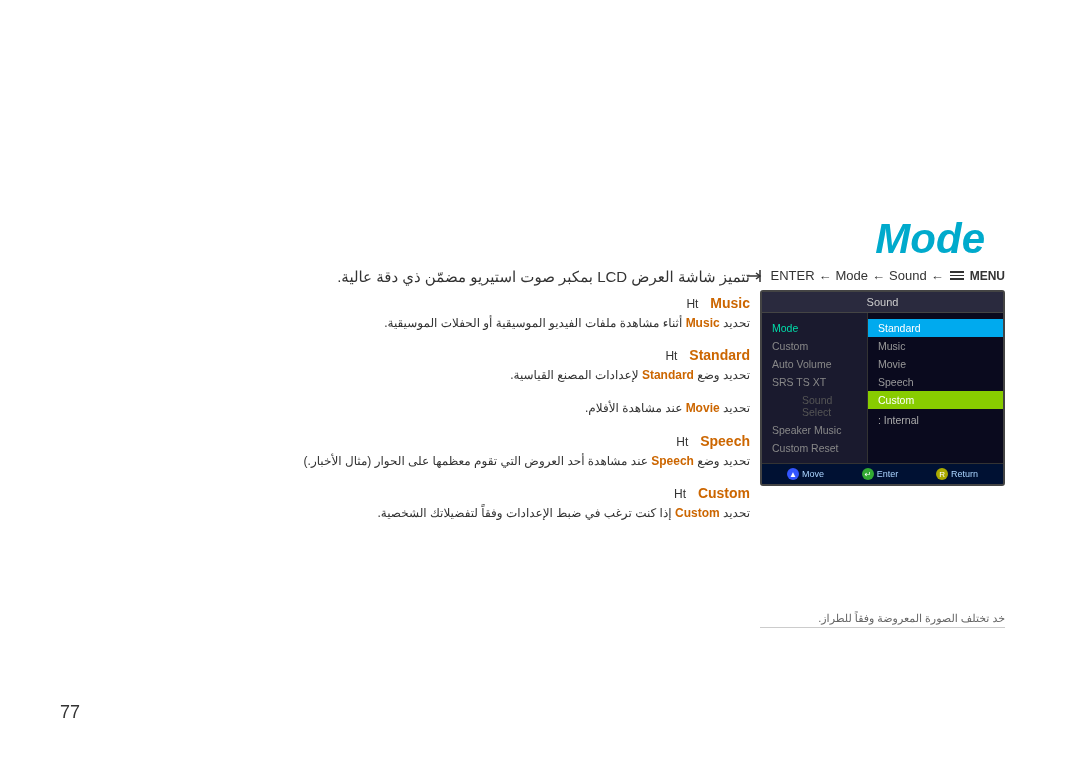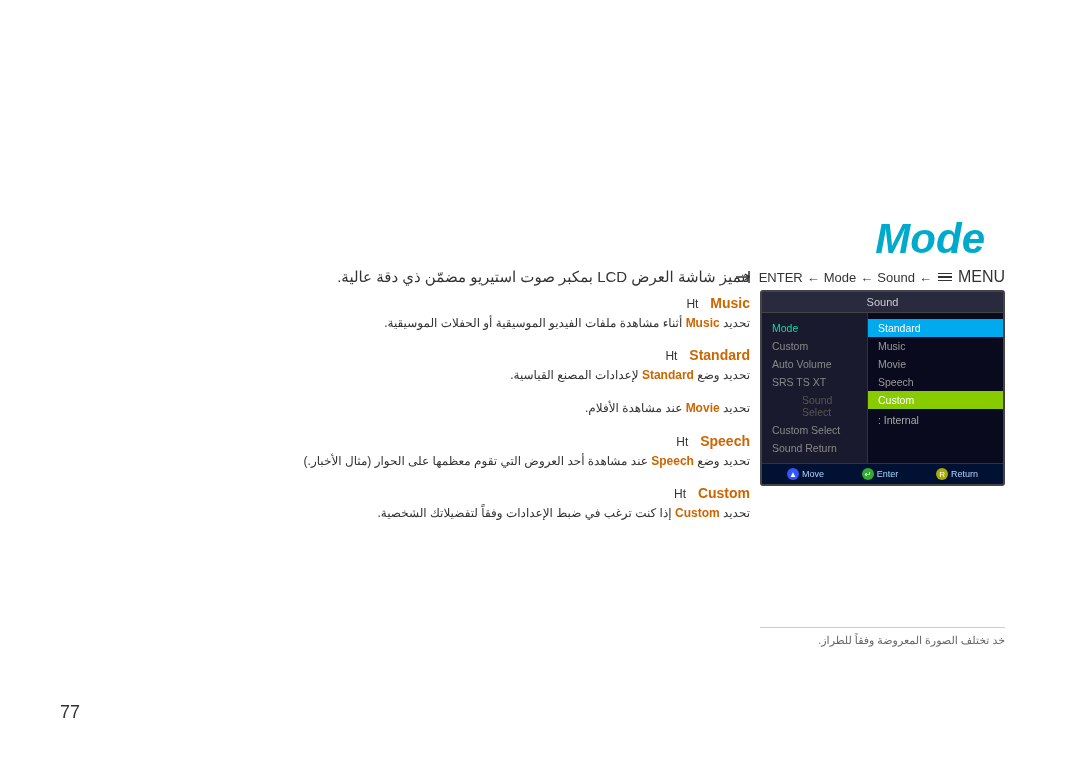--- a/index.html
+++ b/index.html
@@ -188,21 +188,21 @@
       font-size: 15px;
       color: #333;
       text-align: right;
       direction: rtl;
       line-height: 1.6;
     }
 
     
     .bottom-note {
       position: absolute;
-      bottom: 116px;
+      bottom: 138px;
       right: 75px;
       font-size: 11px;
       color: #666;
       direction: rtl;
       text-align: right;
     }
 
     .separator-line {
       position: absolute;
       bottom: 135px;
@@ -230,34 +230,34 @@
   <span style="color:#333;font-size:13px;"> ← </span>
   <span style="color:#333;font-size:13px;">Mode</span>
   <span style="color:#333;font-size:13px;"> ← </span>
   <span style="color:#333;font-size:13px;">Sound</span>
   <span style="color:#333;font-size:13px;"> ← </span>
   <span style="display:inline-flex;flex-direction:column;gap:2px;margin:0 2px;">
     <span style="display:block;width:14px;height:1.5px;background:#333;"></span>
     <span style="display:block;width:14px;height:1.5px;background:#333;"></span>
     <span style="display:block;width:14px;height:1.5px;background:#333;"></span>
   </span>
-  <span style="color:#333;font-size:16px;font-weight:normal;">MENU</span>
+  <span style="color:#333;font-size:12px;font-weight:bold;">MENU</span>
 </div>
 
 <div class="tv-screen">
   <div class="tv-screen-title">Sound</div>
   <div class="tv-screen-body">
     <div class="tv-left-menu">
       <div class="tv-menu-item active">Mode</div>
       <div class="tv-menu-item">Custom</div>
       <div class="tv-menu-item">Auto Volume</div>
       <div class="tv-menu-item">SRS TS XT</div>
       <div class="tv-menu-item dimmed">Sound Select</div>
-      <div class="tv-menu-item">Custom Select</div>
-      <div class="tv-menu-item">Sound Return</div>
+      <div class="tv-menu-item">Speaker Music</div>
+      <div class="tv-menu-item">Custom Reset</div>
     </div>
     <div class="tv-right-menu">
       <div class="tv-right-item selected">Standard</div>
       <div class="tv-right-item">Music</div>
       <div class="tv-right-item">Movie</div>
       <div class="tv-right-item">Speech</div>
       <div class="tv-right-item active-sel">Custom</div>
       <div class="tv-right-item normal-val" style="padding-top:5px;">: Internal</div>
     </div>
   </div>

